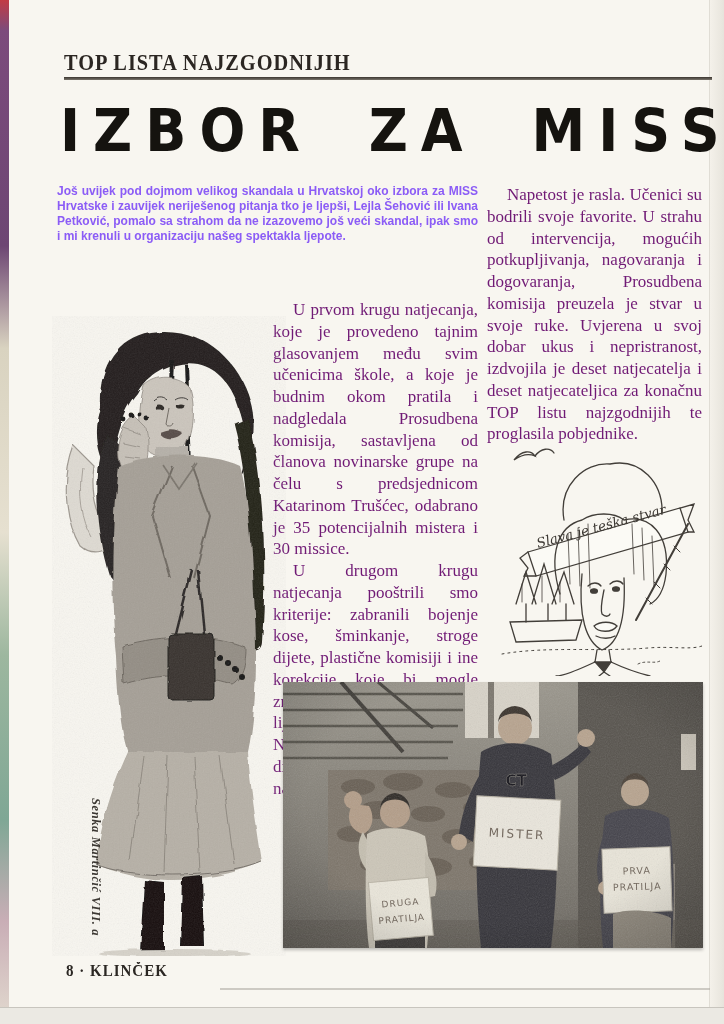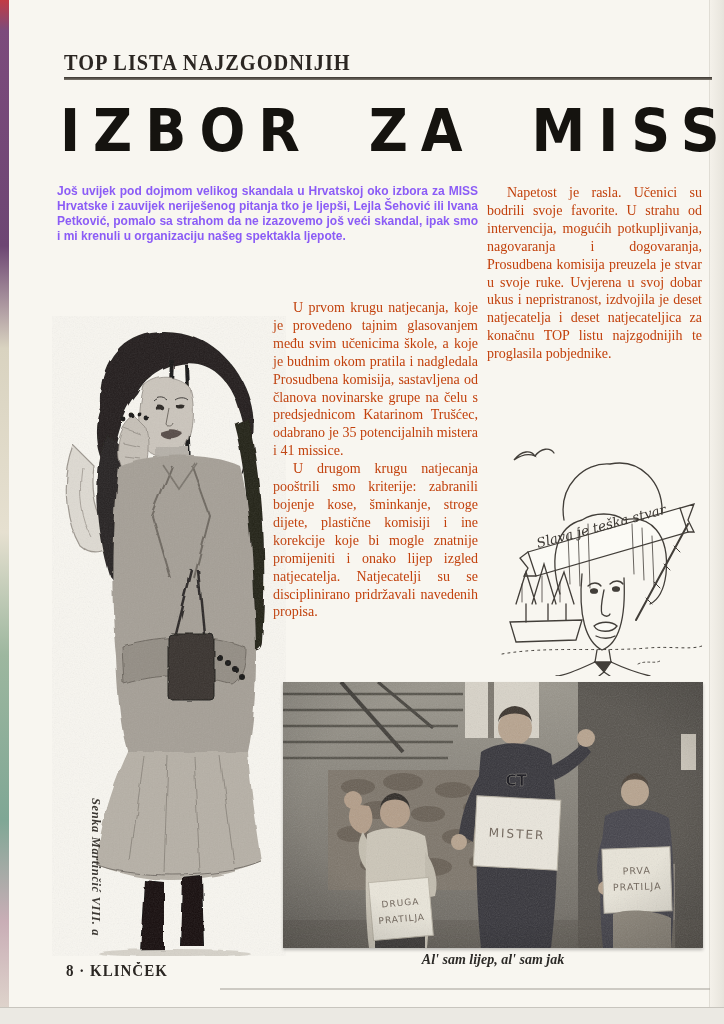--- a/index.html
+++ b/index.html
@@ -20,21 +20,21 @@
   .kicker-rule{position:absolute;left:64px;top:77px;width:648px;height:3px;
     background:linear-gradient(#3a352f,#79746b);}
 
   .title{position:absolute;left:60px;top:96px;width:660px;white-space:nowrap;overflow:hidden;
     font-family:"DejaVu Sans",sans-serif;font-weight:bold;font-size:54px;letter-spacing:13px;
     word-spacing:24px;color:#15130f;transform:scaleY(1.1);transform-origin:left top;}
 
   .intro{position:absolute;left:57px;top:184px;width:421px;font-family:"Liberation Sans",sans-serif;
     font-weight:bold;font-size:12px;line-height:1.26;text-align:justify;color:#8b5cf6;}
 
-  .col{position:absolute;text-align:justify;font-size:14px;line-height:1.28;color:#c2410c;}
+  .col{position:absolute;text-align:justify;font-size:17px;line-height:1.28;color:#701a75;}
   .col p{margin:0;text-indent:20px;}
   .col-right{left:487px;top:184px;width:215px;}
   .col-mid{left:273px;top:299px;width:205px;}
 
   .drawing{position:absolute;left:52px;top:316px;width:234px;height:640px;}
   .vert-caption{position:absolute;left:88px;top:798px;height:150px;writing-mode:vertical-rl;
     font-style:italic;font-weight:bold;font-size:12.5px;letter-spacing:.6px;color:#3c3833;}
 
   .caricature{position:absolute;left:498px;top:424px;width:208px;height:252px;}
 
@@ -59,21 +59,21 @@
   <div class="kicker-rule"></div>
   <div class="title">IZBOR ZA MISS</div>
 
   <div class="intro">Još uvijek pod dojmom velikog skandala u Hrvatskoj oko izbora za MISS Hrvatske i zauvijek neriješenog pitanja tko je ljepši, Lejla Šehović ili Ivana Petković, pomalo sa strahom da ne izazovemo još veći skandal, ipak smo i mi krenuli u organizaciju našeg spektakla ljepote.</div>
 
   <div class="col col-right">
     <p>Napetost je rasla. Učenici su bodrili svoje favorite. U strahu od intervencija, mogućih potkupljivanja, nagovaranja i dogovaranja, Prosudbena komisija preuzela je stvar u svoje ruke. Uvjerena u svoj dobar ukus i nepristranost, izdvojila je deset natjecatelja i deset natjecateljica za konačnu TOP listu najzgodnijih te proglasila pobjednike.</p>
   </div>
 
   <div class="col col-mid">
-    <p>U prvom krugu natjecanja, koje je provedeno tajnim glasovanjem među svim učenicima škole, a koje je budnim okom pratila i nadgledala Prosudbena komisija, sastavljena od članova novinarske grupe na čelu s predsjednicom Katarinom Trušćec, odabrano je 35 potencijalnih mistera i 41 missice.</p>
+    <p>U prvom krugu natjecanja, koje je provedeno tajnim glasovanjem među svim učenicima škole, a koje je budnim okom pratila i nadgledala Prosudbena komisija, sastavljena od članova novinarske grupe na čelu s predsjednicom Katarinom Trušćec, odabrano je 35 potencijalnih mistera i 30 missice.</p>
     <p>U drugom krugu natjecanja pooštrili smo kriterije: zabranili bojenje kose, šminkanje, stroge dijete, plastične komisiji i ine korekcije koje bi mogle znatnije promijeniti i onako lijep izgled natjecatelja. Natjecatelji su se disciplinirano pridržavali navedenih propisa.</p>
   </div>
 
   <svg class="drawing" viewBox="0 0 234 640" xmlns="http://www.w3.org/2000/svg">
     <defs>
       <filter id="rough" x="-8%" y="-8%" width="116%" height="116%">
         <feTurbulence type="fractalNoise" baseFrequency="0.035" numOctaves="3" seed="7" result="t"></feTurbulence>
         <feDisplacementMap in="SourceGraphic" in2="t" scale="6"></feDisplacementMap>
       </filter>
       <filter id="pgrain">
@@ -267,17 +267,16 @@
         <text x="354" y="192" text-anchor="middle" font-size="9.5" font-family="DejaVu Sans, sans-serif" fill="#6e6358" letter-spacing="1">PRVA</text>
         <text x="354" y="208" text-anchor="middle" font-size="9.5" font-family="DejaVu Sans, sans-serif" fill="#6e6358" letter-spacing="1">PRATILJA</text>
       </g>
       <path d="M330,232 C344,226 372,228 388,236 L388,266 L330,266 Z" fill="#8f887c"></path>
     </g>
 
     <rect width="420" height="266" fill="url(#vig)"></rect>
     <rect width="420" height="266" filter="url(#fgrain)" opacity="0.18"></rect>
   </svg>
 
-  <div class="photo-caption">Al' sam lijep, al' sam jak</div>
 
   <div class="footer">8 · KLINČEK</div>
 
 </div>
 
 </body></html>

